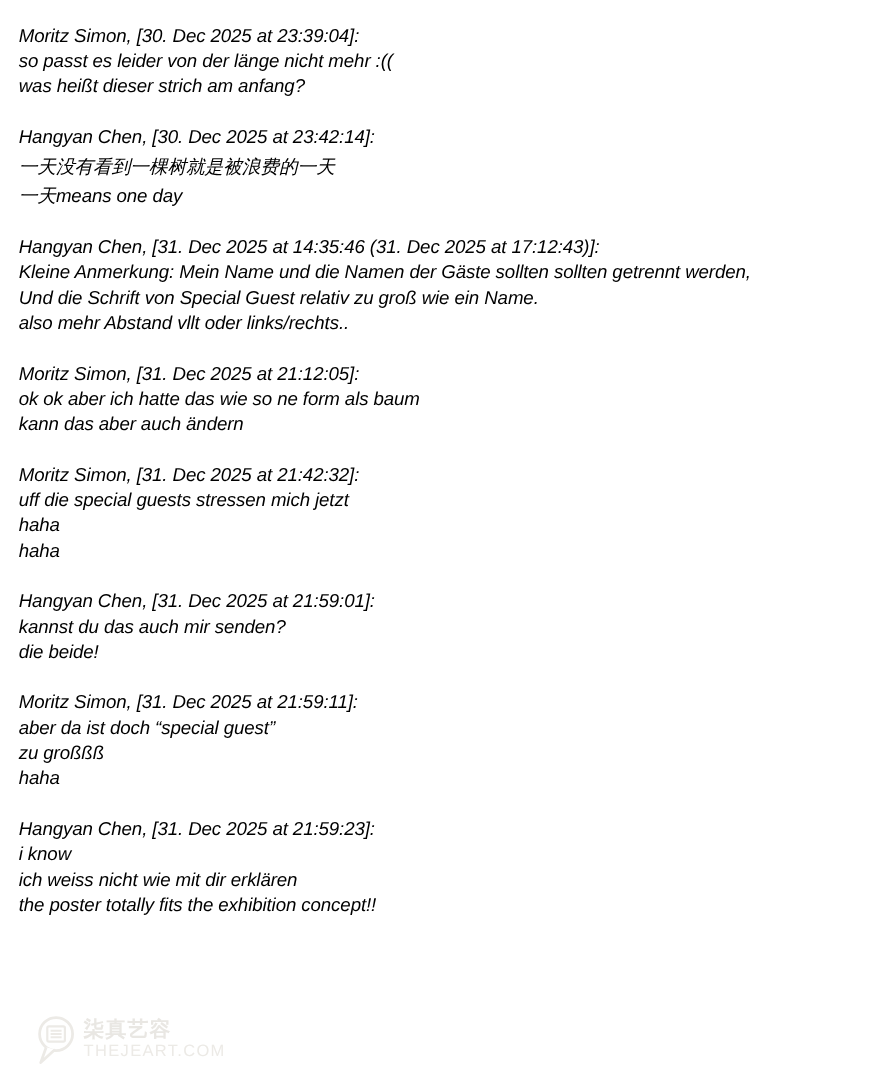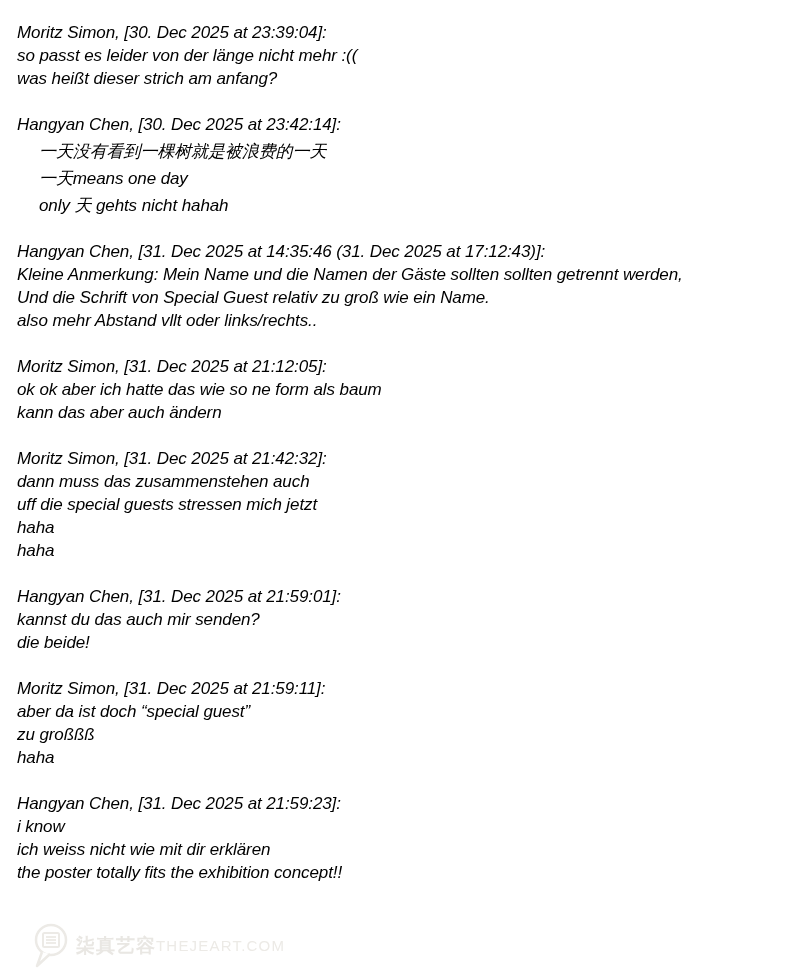--- a/index.html
+++ b/index.html
@@ -24,37 +24,36 @@
     margin-bottom: 23px;
   }
   .msg-header,
   .msg-line {
     line-height: 23px;
     white-space: nowrap;
     font-style: italic;
   }
   .msg-line.cjk {
     margin-top: 4px;
-    margin-left: 22px;
   }
   .watermark {
     position: absolute;
     left: 30px;
     bottom: 6px;
     display: flex;
     align-items: center;
     gap: 4px;
     user-select: none;
   }
   .wm-icon {
     display: block;
   }
   .wm-text {
     display: flex;
-    flex-direction: row;
+    flex-direction: column;
     line-height: 1;
   }
   .wm-cn {
     font-size: 19px;
     font-weight: bold;
     letter-spacing: 1px;
     color: #e9e7e3;
   }
   .wm-en {
     font-size: 15px;
@@ -69,36 +68,34 @@
 <main class="transcript" id="messages">
     <div class="msg">
       <div class="msg-header">Moritz Simon, [30. Dec 2025 at 23:39:04]:</div>
       <div class="msg-line">so passt es leider von der länge nicht mehr :((</div>
       <div class="msg-line">was heißt dieser strich am anfang?</div>
     </div>
     <div class="msg">
       <div class="msg-header">Hangyan Chen, [30. Dec 2025 at 23:42:14]:</div>
       <div class="msg-line cjk">一天没有看到一棵树就是被浪费的一天</div>
       <div class="msg-line cjk">一天means one day</div>
-      <div class="msg-line cjk">only 天 gehts nicht hahah</div>
     </div>
     <div class="msg">
       <div class="msg-header">Hangyan Chen, [31. Dec 2025 at 14:35:46 (31. Dec 2025 at 17:12:43)]:</div>
       <div class="msg-line">Kleine Anmerkung: Mein Name und die Namen der Gäste sollten sollten getrennt werden,</div>
       <div class="msg-line">Und die Schrift von Special Guest relativ zu groß wie ein Name.</div>
       <div class="msg-line">also mehr Abstand vllt oder links/rechts..</div>
     </div>
     <div class="msg">
       <div class="msg-header">Moritz Simon, [31. Dec 2025 at 21:12:05]:</div>
       <div class="msg-line">ok ok aber ich hatte das wie so ne form als baum</div>
       <div class="msg-line">kann das aber auch ändern</div>
     </div>
     <div class="msg">
       <div class="msg-header">Moritz Simon, [31. Dec 2025 at 21:42:32]:</div>
-      <div class="msg-line">dann muss das zusammenstehen auch</div>
       <div class="msg-line">uff die special guests stressen mich jetzt</div>
       <div class="msg-line">haha</div>
       <div class="msg-line">haha</div>
     </div>
     <div class="msg">
       <div class="msg-header">Hangyan Chen, [31. Dec 2025 at 21:59:01]:</div>
       <div class="msg-line">kannst du das auch mir senden?</div>
       <div class="msg-line">die beide!</div>
     </div>
     <div class="msg">

